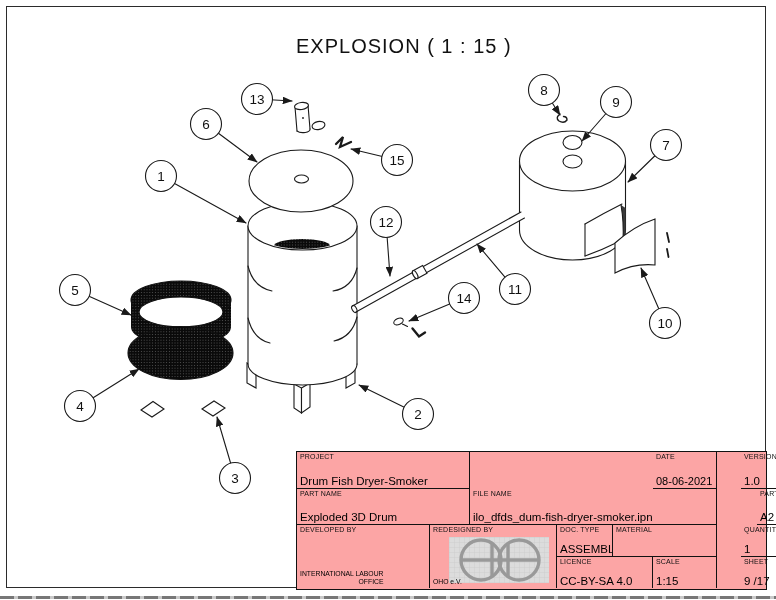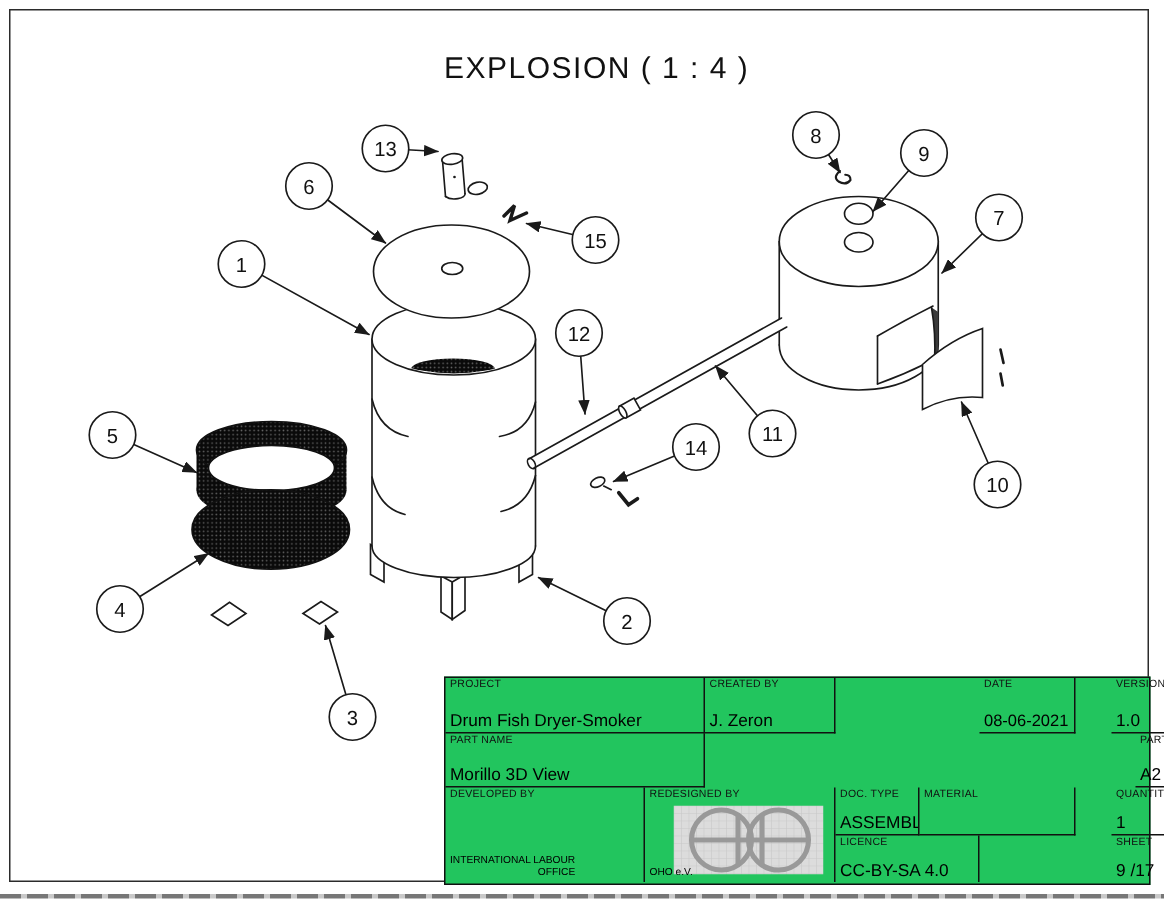--- a/index.html
+++ b/index.html
@@ -18,36 +18,36 @@
     background:repeating-linear-gradient(90deg,#777 0 14px,#c9c9c9 14px 18px);
   }
   .view-title{
     position:absolute;left:296px;top:35px;
     font-size:20px;letter-spacing:1px;color:#111;white-space:nowrap;
   }
   svg.drawing{position:absolute;left:0;top:0;}
   
   .tblock{
     position:absolute;left:296px;top:451px;width:471px;height:139px;
-    border:1.5px solid #111;box-sizing:border-box;background:#22c55e;
+    border:1.5px solid #111;box-sizing:border-box;background:#fca5a5;
   }
   .cell{position:absolute;box-sizing:border-box;border-right:1px solid #111;border-bottom:1px solid #111;overflow:hidden;}
   .cell.last-col{border-right:none;margin-left:24px;}
   .cell.last-row{border-bottom:none;text-align:right;}
   .cl{position:absolute;left:3px;top:1px;font-size:7px;color:#111;letter-spacing:0.2px;white-space:nowrap;}
   .cv{position:absolute;left:3px;bottom:1px;font-size:11.5px;color:#000;white-space:nowrap;}
   .cv.small{font-size:6.8px;bottom:2px;line-height:8px;}
   .logo-wrap{position:absolute;left:19px;top:12px;}
 </style>
 </head>
 <body>
 
 <div class="sheet-border"></div>
 
-<div class="view-title">EXPLOSION ( 1 : 4 )</div>
+<div class="view-title">EXPLOSION ( 1 : 15 )</div>
 
 <svg class="drawing" width="776" height="600" viewBox="0 0 776 600">
   <defs>
     <pattern id="mesh" width="2.8" height="2.8" patternUnits="userSpaceOnUse">
       <rect width="2.8" height="2.8" fill="#0a0a0a"></rect>
       <circle cx="1.4" cy="1.4" r="0.55" fill="#cfcfcf" opacity="0.45"></circle>
     </pattern>
     <clipPath id="rimclip">
         <ellipse cx="302.5" cy="226" rx="53" ry="23"></ellipse>
       </clipPath>
@@ -250,36 +250,36 @@
     </g>
   </g>
 </svg>
 
 <div class="tblock">
 
   <div class="cell" style="left:0;top:0;width:173px;height:37px">
     <div class="cl">PROJECT</div>
     <div class="cv">Drum Fish Dryer-Smoker</div>
   </div>
-  <div class="cell" style="left:173px;top:0;width:87px;height:37px">
-    <div class="cl">CREATED BY</div>
-    <div class="cv">J. Zeron</div>
-  </div>
   <div class="cell" style="left:356px;top:0;width:64px;height:37px">
     <div class="cl">DATE</div>
     <div class="cv" style="font-size:11px">08-06-2021</div>
   </div>
   <div class="cell last-col" style="left:420px;top:0;width:48px;height:37px">
     <div class="cl">VERSION</div>
     <div class="cv">1.0</div>
   </div>
 
   <div class="cell" style="left:0;top:37px;width:173px;height:36px">
     <div class="cl">PART NAME</div>
-    <div class="cv">Morillo 3D View</div>
+    <div class="cv">Exploded 3D Drum</div>
+  </div>
+  <div class="cell" style="left:173px;top:37px;width:247px;height:36px">
+    <div class="cl">FILE NAME</div>
+    <div class="cv">ilo_dfds_dum-fish-dryer-smoker.ipn</div>
   </div>
   <div class="cell last-col" style="left:436px;top:37px;width:48px;height:36px">
     <div class="cl">PART CODE</div>
     <div class="cv">A2</div>
   </div>
 
   <div class="cell last-row" style="left:0;top:73px;width:133px;height:63px">
     <div class="cl">DEVELOPED BY</div>
     <div class="cv small">
       <div>INTERNATIONAL LABOUR</div>
@@ -320,20 +320,24 @@
   </div>
   <div class="cell last-col" style="left:420px;top:73px;width:48px;height:32px">
     <div class="cl">QUANTITY</div>
     <div class="cv">1</div>
   </div>
 
   <div class="cell last-row" style="left:260px;top:105px;width:96px;height:31px">
     <div class="cl">LICENCE</div>
     <div class="cv">CC-BY-SA 4.0</div>
   </div>
+  <div class="cell last-row" style="left:356px;top:105px;width:64px;height:31px">
+    <div class="cl">SCALE</div>
+    <div class="cv">1:15</div>
+  </div>
   <div class="cell last-row last-col" style="left:420px;top:105px;width:48px;height:31px">
     <div class="cl">SHEET</div>
     <div class="cv">9 /17</div>
   </div>
 
 </div>
 
 <div class="bottom-strip"></div>
 
 </body></html>

